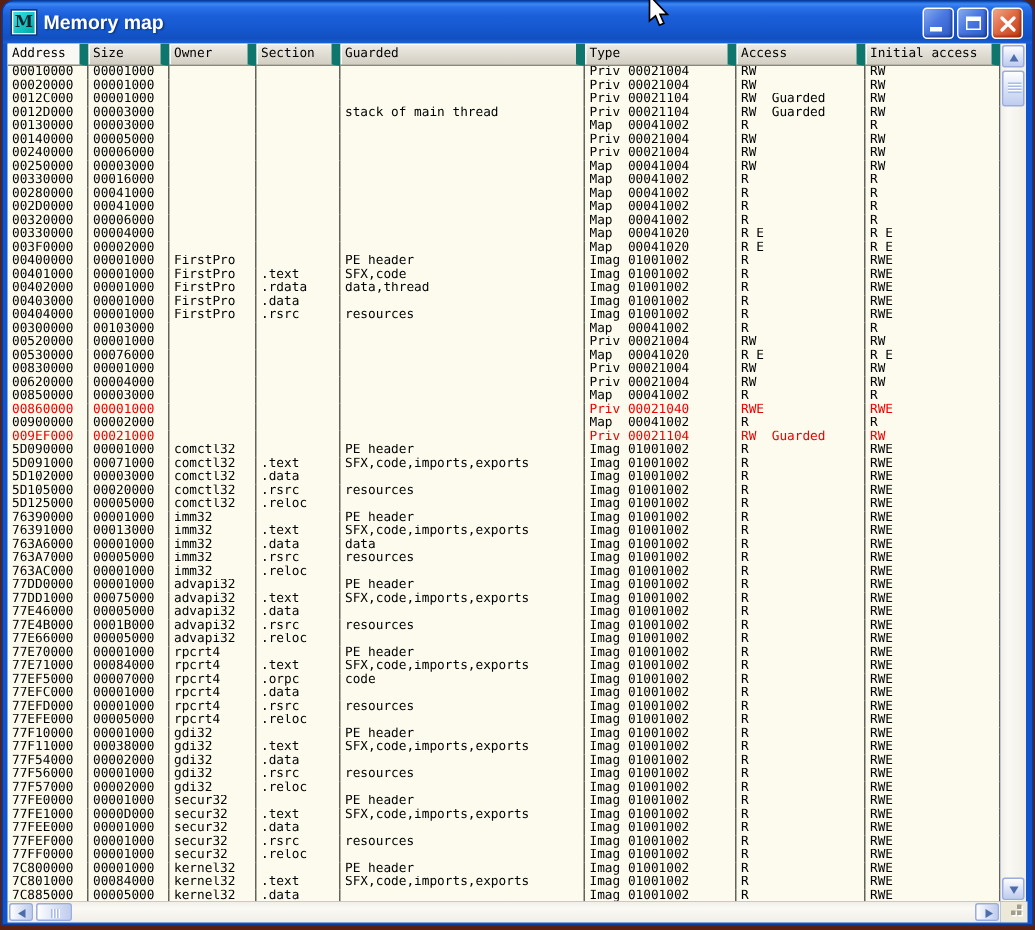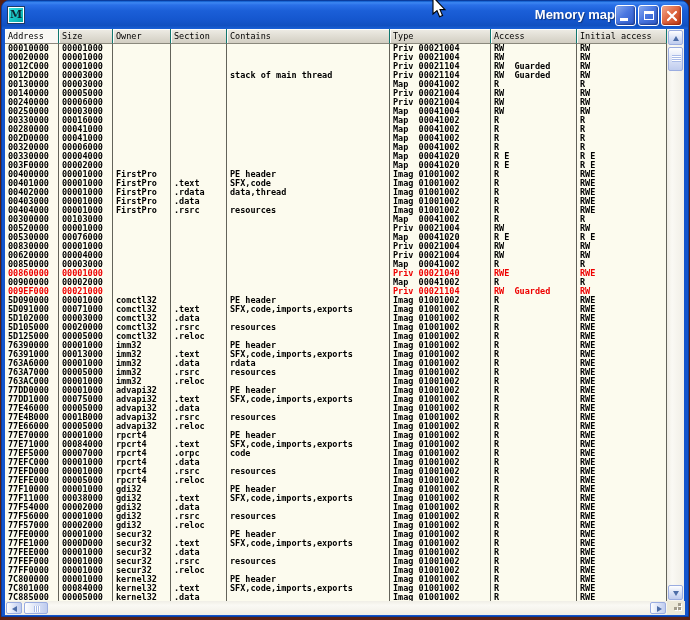--- a/index.html
+++ b/index.html
@@ -21,21 +21,21 @@
     display:flex; align-items:center; padding:0 6px;
   }
   .app-icon {
     width:16px; height:16px; margin-right:5px; flex:0 0 auto;
     background:linear-gradient(135deg,#35e2e2,#00a8a8);
     border:1px solid #fff; outline:1px solid #1c3a66;
     color:#0c2430; font:bold 11px/14px "DejaVu Serif", serif; text-align:center;
   }
   .title-text {
     color:#fff; font:bold 13px/28px "Liberation Sans", sans-serif;
-    text-shadow:1px 1px 1px #10367e; flex:1 1 auto;text-align:right;
+    text-shadow:1px 1px 1px #10367e; flex:1 1 auto;
   }
   .win-buttons { display:flex; gap:2px; }
   .tb-btn {
     width:21px; height:21px; border-radius:3px; border:1px solid #fff;
     position:relative;
     background:linear-gradient(135deg,#8aabef 0%,#4a77e0 45%,#2e59c8 100%);
     box-shadow:inset -1px -1px 2px rgba(10,30,90,.6);
   }
   .tb-btn.close {
     background:linear-gradient(135deg,#f2a88e 0%,#e06a44 45%,#c23a12 100%);
@@ -48,25 +48,25 @@
   
   .table-wrap {
     position:absolute; left:3px; top:28px; width:662px; height:572px;
     background:var(--table-bg,#fcfbee); overflow:hidden;
   }
   .thead { display:flex; height:15px; }
   .hcell {
     height:15px; padding-left:3px;
     font-size:8.5px; line-height:14px; color:#000; white-space:pre; overflow:hidden;
     background:linear-gradient(180deg,#efede6,#d2cec2);
-    border-right:1px solid #0f766e; border-bottom:1px solid #8a887c;
+    border-right:6px solid #0f766e; border-bottom:1px solid #8a887c;
     box-shadow:inset 1px 1px 0 #fdfdfb;
   }
   .hcell.sorted { background:var(--header-selected,#f9f8f4); }
-  .tbody { position:relative; height:557px; overflow:hidden;font-weight:bold; }
+  .tbody { position:relative; height:557px; overflow:hidden; }
   .trow { display:flex; height:9px; }
   .cell {
     height:9px; padding-left:3px;
     font-size:8.5px; line-height:9px; color:#000;
     white-space:pre; overflow:hidden;
     border-right:1px solid #63635a;
   }
   .trow.red .cell { color:var(--red-text,#ee0000); }
   .c0{width:54px}.c1{width:54px}.c2{width:58px}.c3{width:56px}
   .c4{width:163px}.c5{width:101px}.c6{width:86px}.c7{width:90px}
@@ -132,21 +132,21 @@
       </div>
     </div>
   </div>
 
   <div class="table-wrap">
     <div class="thead">
       <div class="hcell c0 sorted">Address</div>
       <div class="hcell c1">Size</div>
       <div class="hcell c2">Owner</div>
       <div class="hcell c3">Section</div>
-      <div class="hcell c4">Contains</div>
+      <div class="hcell c4">Guarded</div>
       <div class="hcell c5">Type</div>
       <div class="hcell c6">Access</div>
       <div class="hcell c7">Initial access</div>
     </div>
     <div class="tbody">
         <div class="trow">
           <div class="cell c0">00010000</div>
           <div class="cell c1">00001000</div>
           <div class="cell c2"></div>
           <div class="cell c3"></div>
@@ -493,21 +493,21 @@
           <div class="cell c4">SFX,code,imports,exports</div>
           <div class="cell c5">Imag 01001002</div>
           <div class="cell c6">R</div>
           <div class="cell c7">RWE</div>
         </div>
         <div class="trow">
           <div class="cell c0">763A6000</div>
           <div class="cell c1">00001000</div>
           <div class="cell c2">imm32</div>
           <div class="cell c3">.data</div>
-          <div class="cell c4">rdata</div>
+          <div class="cell c4">data</div>
           <div class="cell c5">Imag 01001002</div>
           <div class="cell c6">R</div>
           <div class="cell c7">RWE</div>
         </div>
         <div class="trow">
           <div class="cell c0">763A7000</div>
           <div class="cell c1">00005000</div>
           <div class="cell c2">imm32</div>
           <div class="cell c3">.rsrc</div>
           <div class="cell c4">resources</div>

